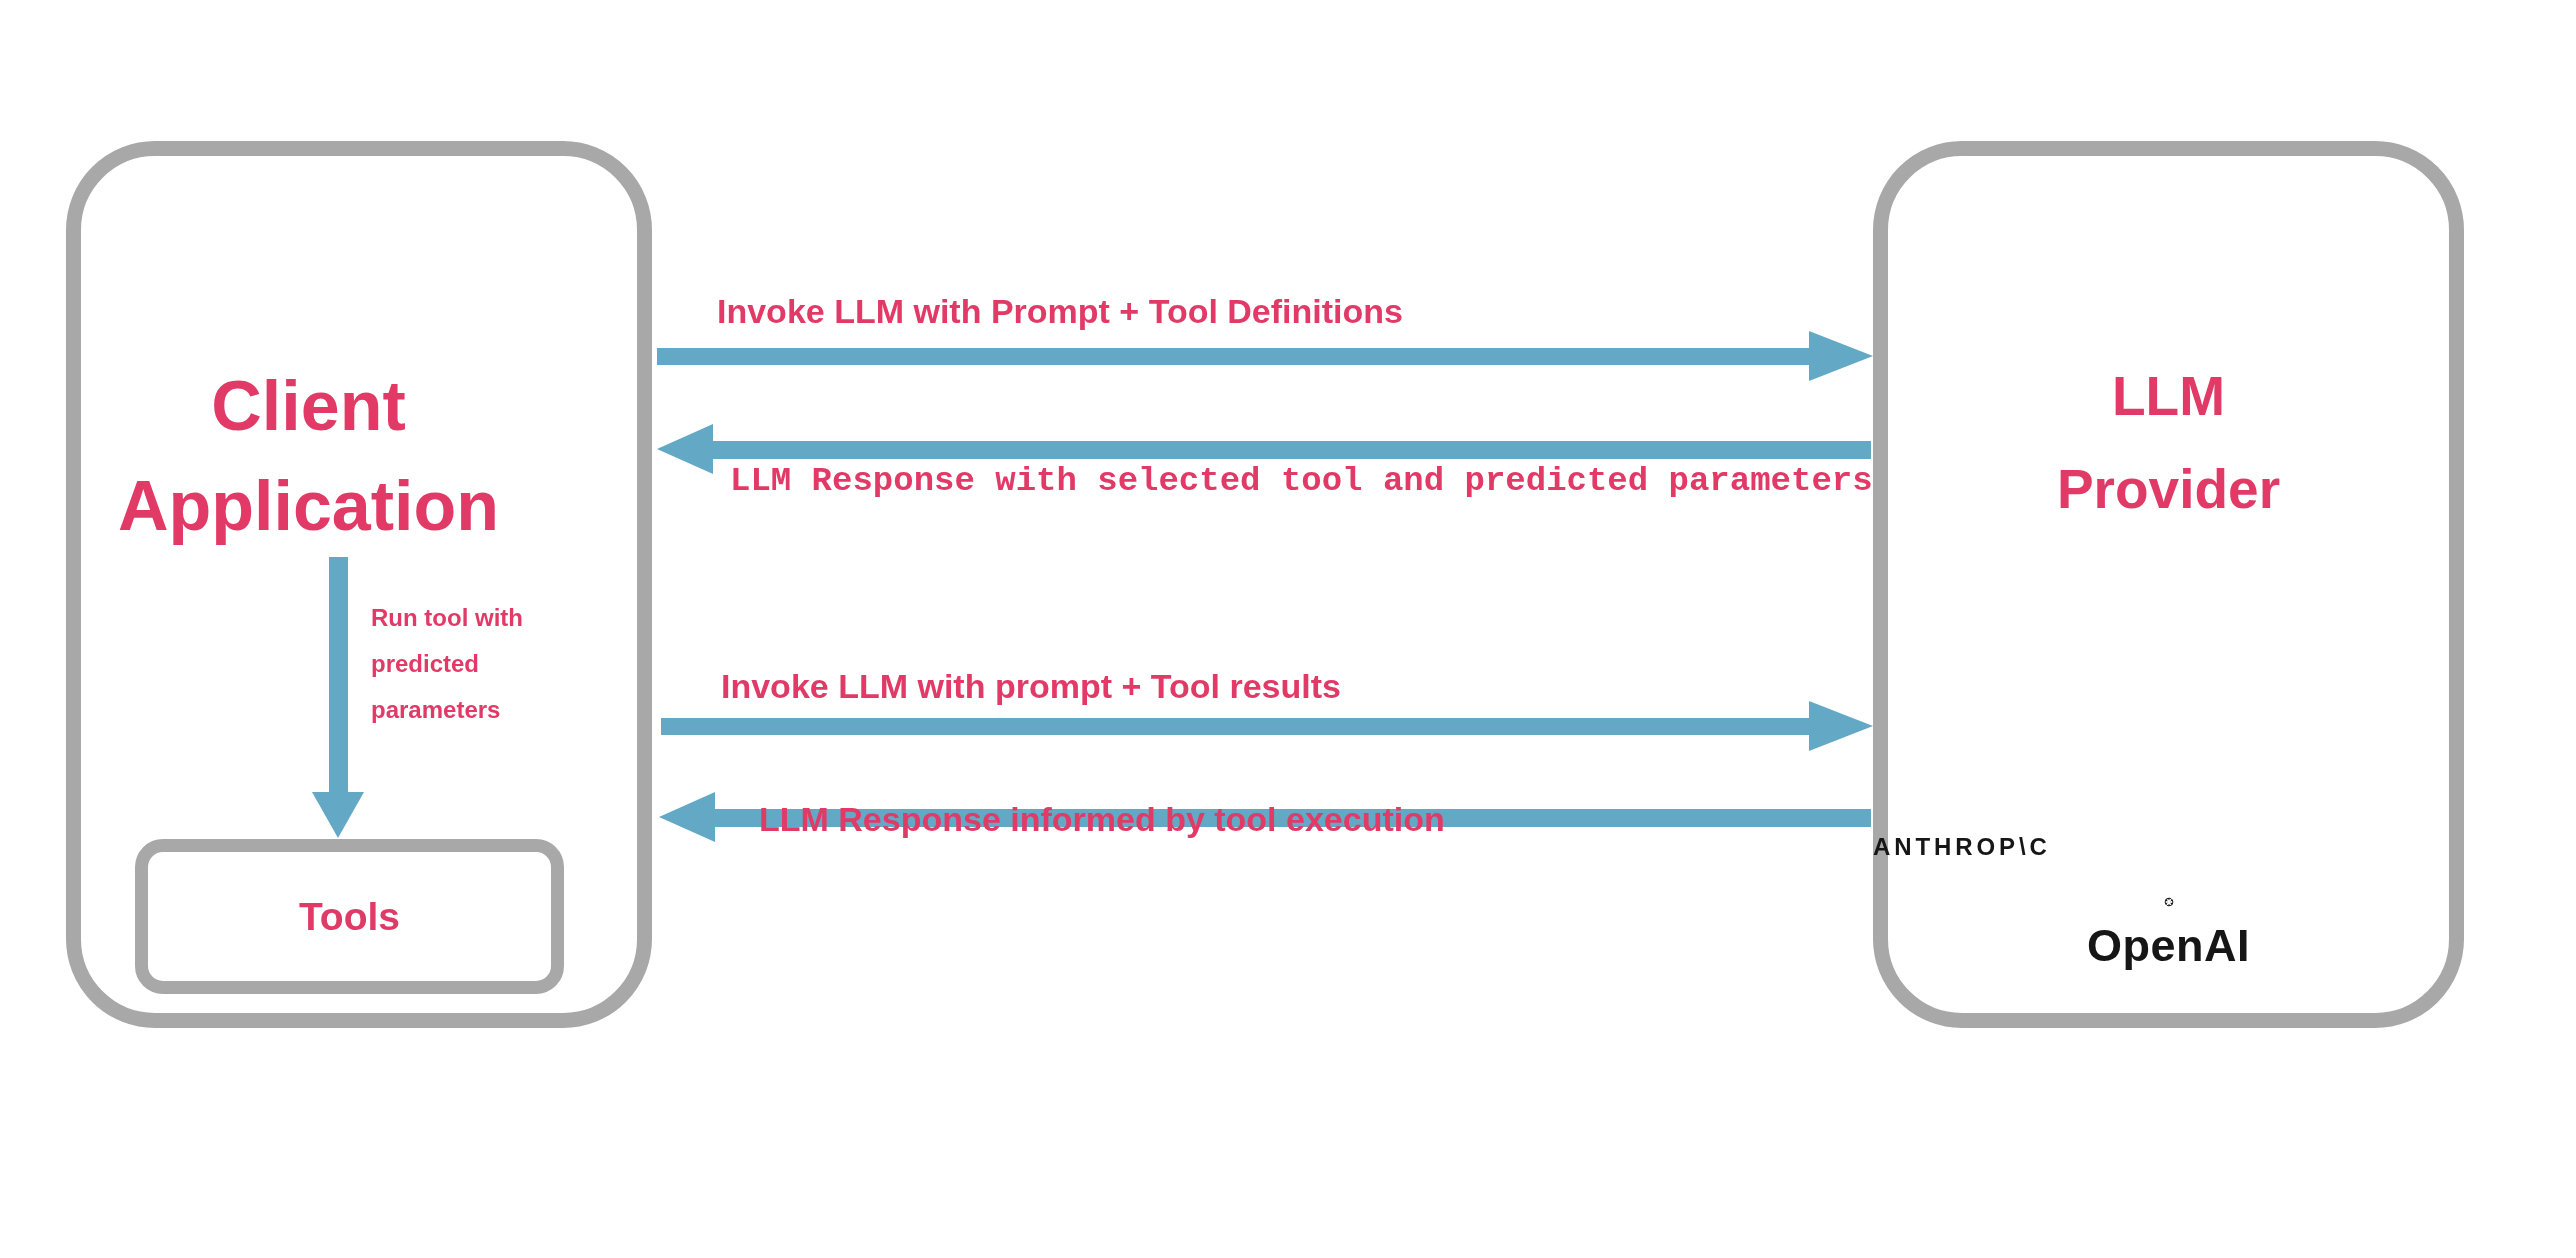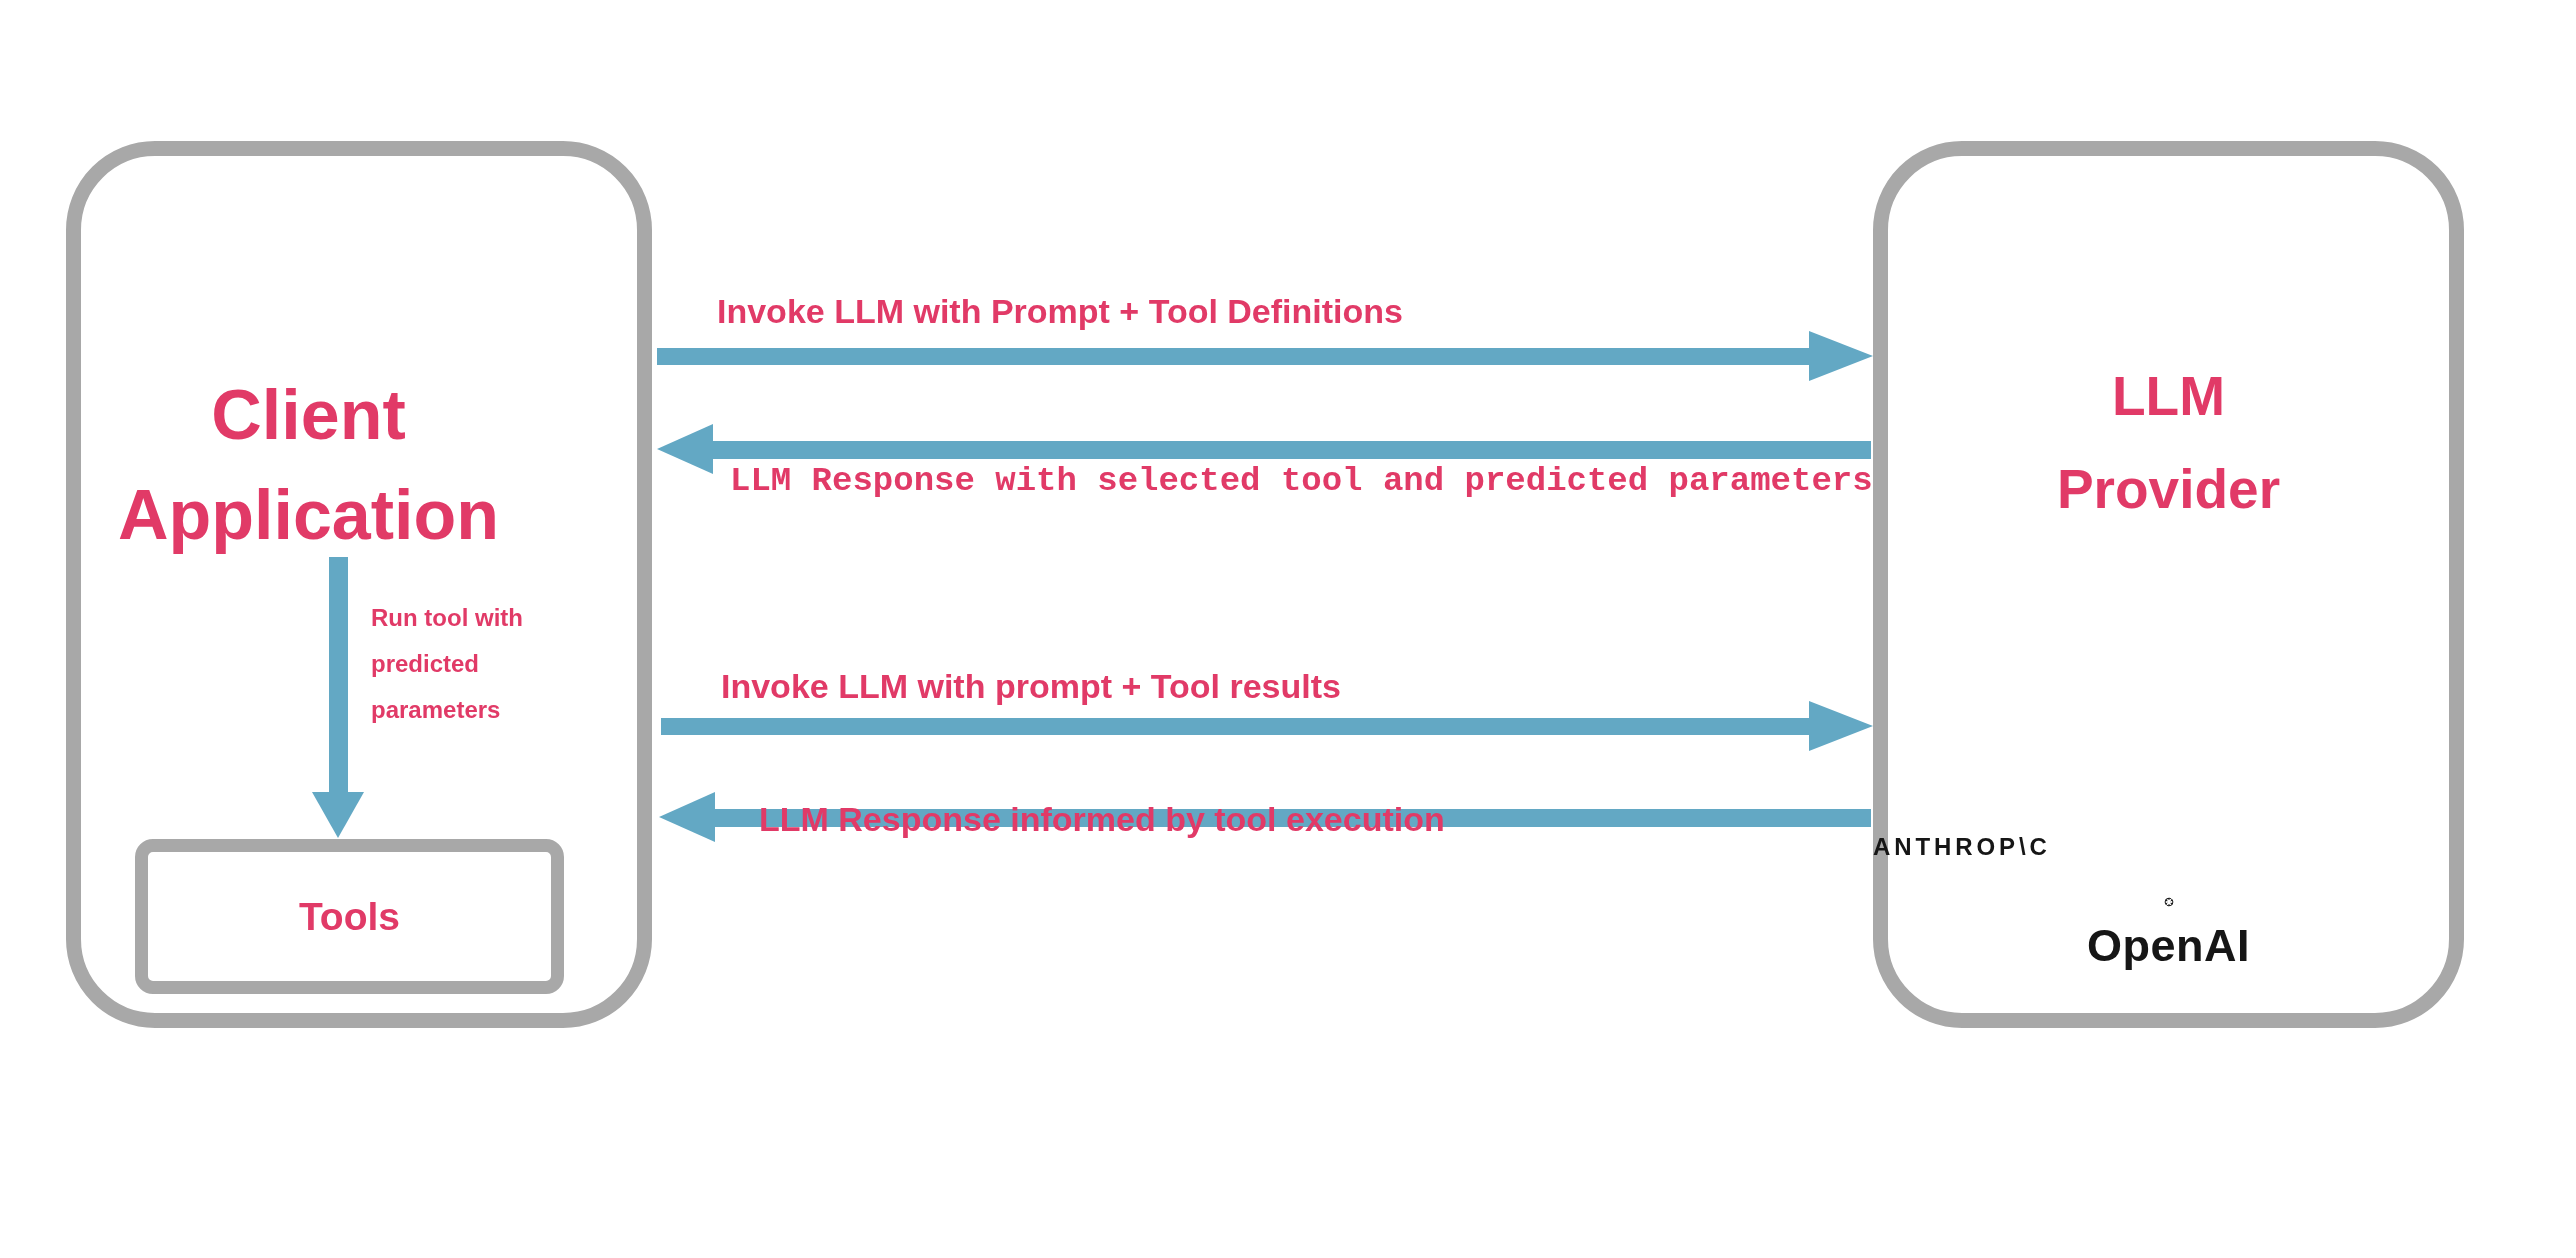--- a/index.html
+++ b/index.html
@@ -16,37 +16,37 @@
     font-family:"Liberation Sans","DejaVu Sans",sans-serif;font-weight:bold;overflow:hidden;
   }
   .outline-box{
     position:absolute;border:15.5px solid var(--border-gray,#A8A8A8);border-radius:89px;background:transparent;
   }
   .box-client{left:66px;top:141px;width:586px;height:887px;}
   .box-provider{left:1873px;top:141px;width:591px;height:887px;}
   .box-title{
     position:absolute;text-align:center;color:var(--accent-pink,#E13A67);white-space:nowrap;
   }
-  .title-client{left:66px;width:485px;top:365px;font-size:70px;line-height:100px;}
+  .title-client{left:66px;width:485px;top:356px;font-size:70px;line-height:100px;}
   .title-provider{left:1873px;width:591px;top:350px;font-size:55px;line-height:93px;}
   .msg-label{
     position:absolute;color:var(--accent-pink,#E13A67);font-size:34px;line-height:39px;white-space:nowrap;
   }
   .bar{position:absolute;background:var(--arrow-blue,#63A8C4);}
   .head{position:absolute;width:0;height:0;}
   .head-right{border-top:25px solid transparent;border-bottom:25px solid transparent;border-left:64px solid var(--arrow-blue,#63A8C4);}
   .head-left{border-top:25px solid transparent;border-bottom:25px solid transparent;border-right:56px solid var(--arrow-blue,#63A8C4);}
   .head-down{border-left:26px solid transparent;border-right:26px solid transparent;border-top:46px solid var(--arrow-blue,#63A8C4);}
   .run-note{
     position:absolute;left:371px;top:595px;color:var(--accent-pink,#E13A67);
     font-size:24px;line-height:46px;white-space:nowrap;
   }
   .tools-box{
     position:absolute;left:135px;top:839px;width:429px;height:155px;
-    border:13.5px solid var(--border-gray,#A8A8A8);border-radius:18px;
+    border:13.5px solid var(--border-gray,#A8A8A8);border-radius:28px;
     display:flex;align-items:center;justify-content:center;
   }
   .tools-label{color:var(--accent-pink,#E13A67);font-size:39px;}
   .anthropic-wordmark{
     position:absolute;left:1873px;width:591px;top:833px;text-align:left;
     color:var(--logo-black,#161616);font-size:24px;letter-spacing:3.9px;white-space:nowrap;
   }
   .openai-row{
     position:absolute;left:1873px;width:591px;top:897px;height:75px;
     display:flex;align-items:center;justify-content:center;gap:13px;flex-direction:column;

